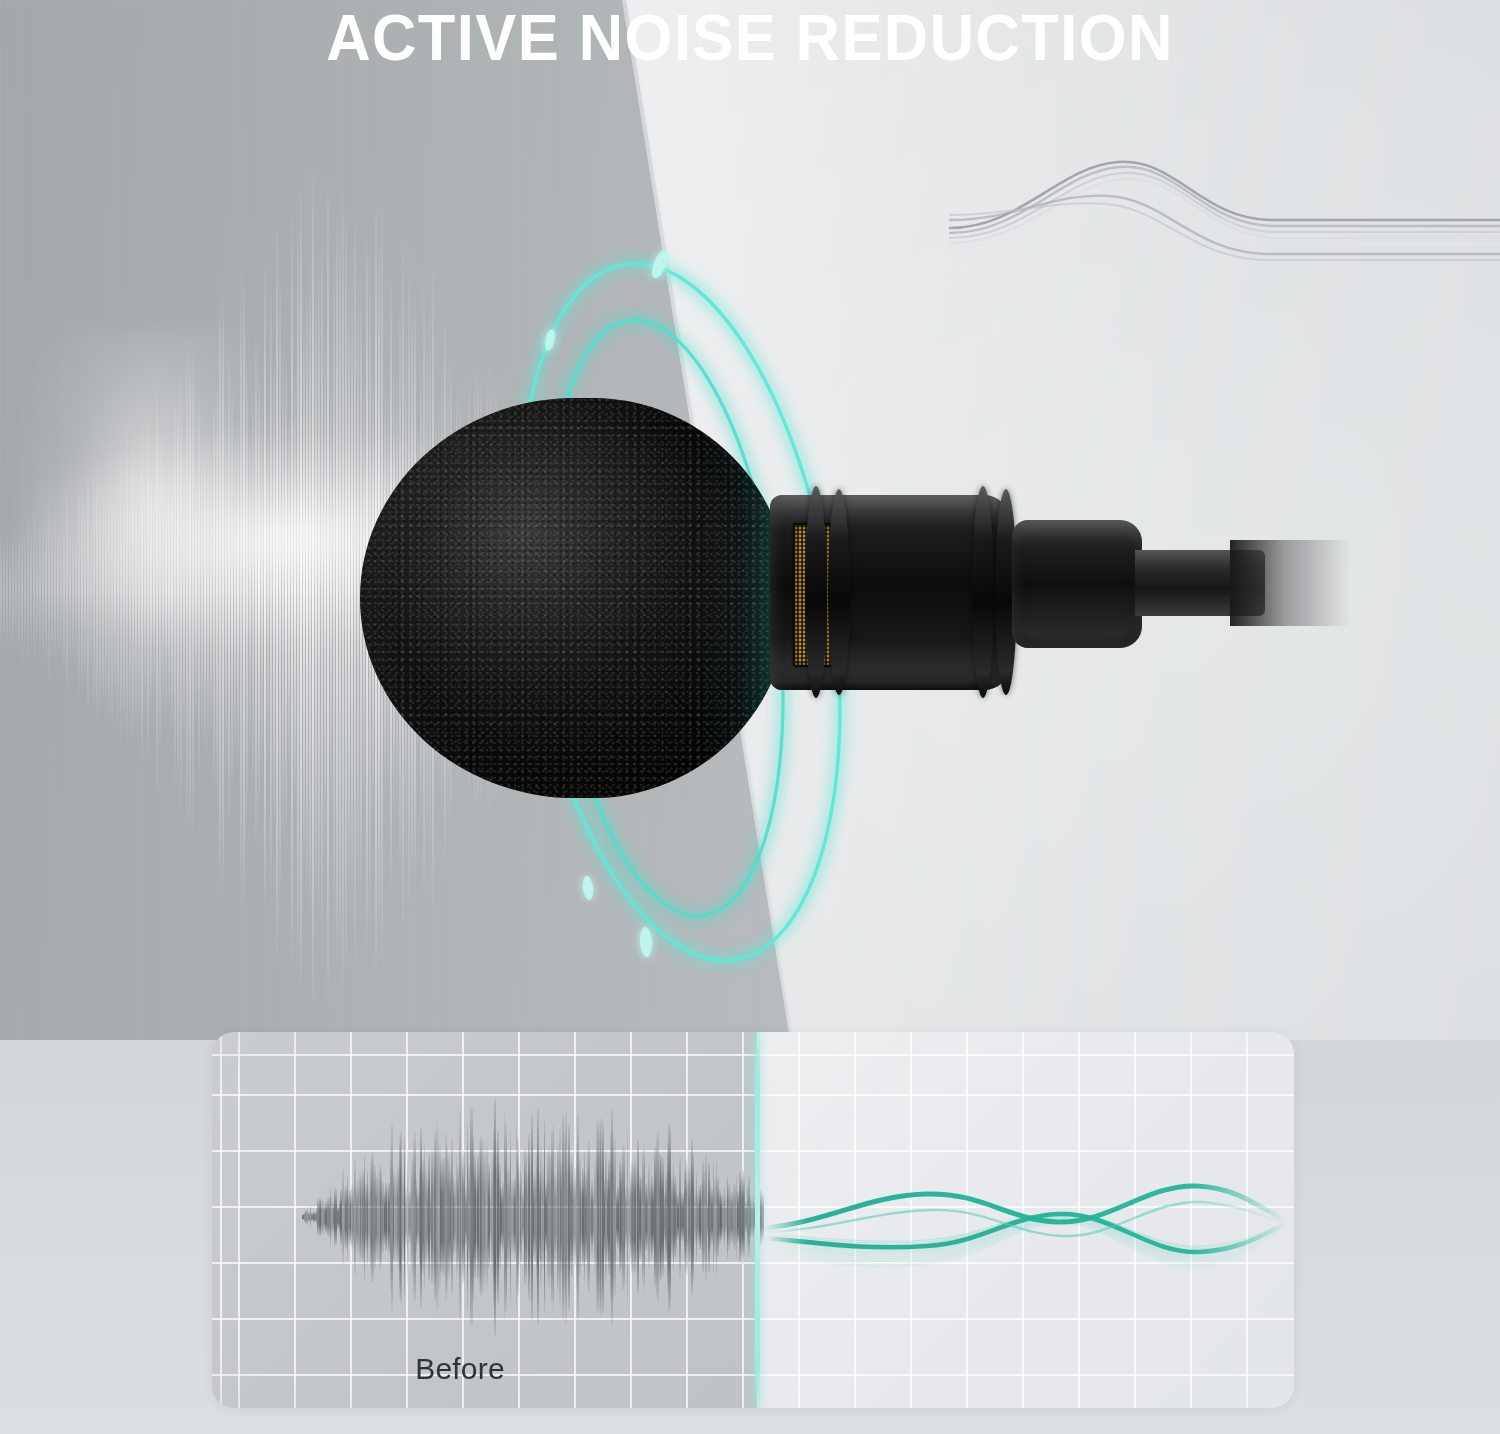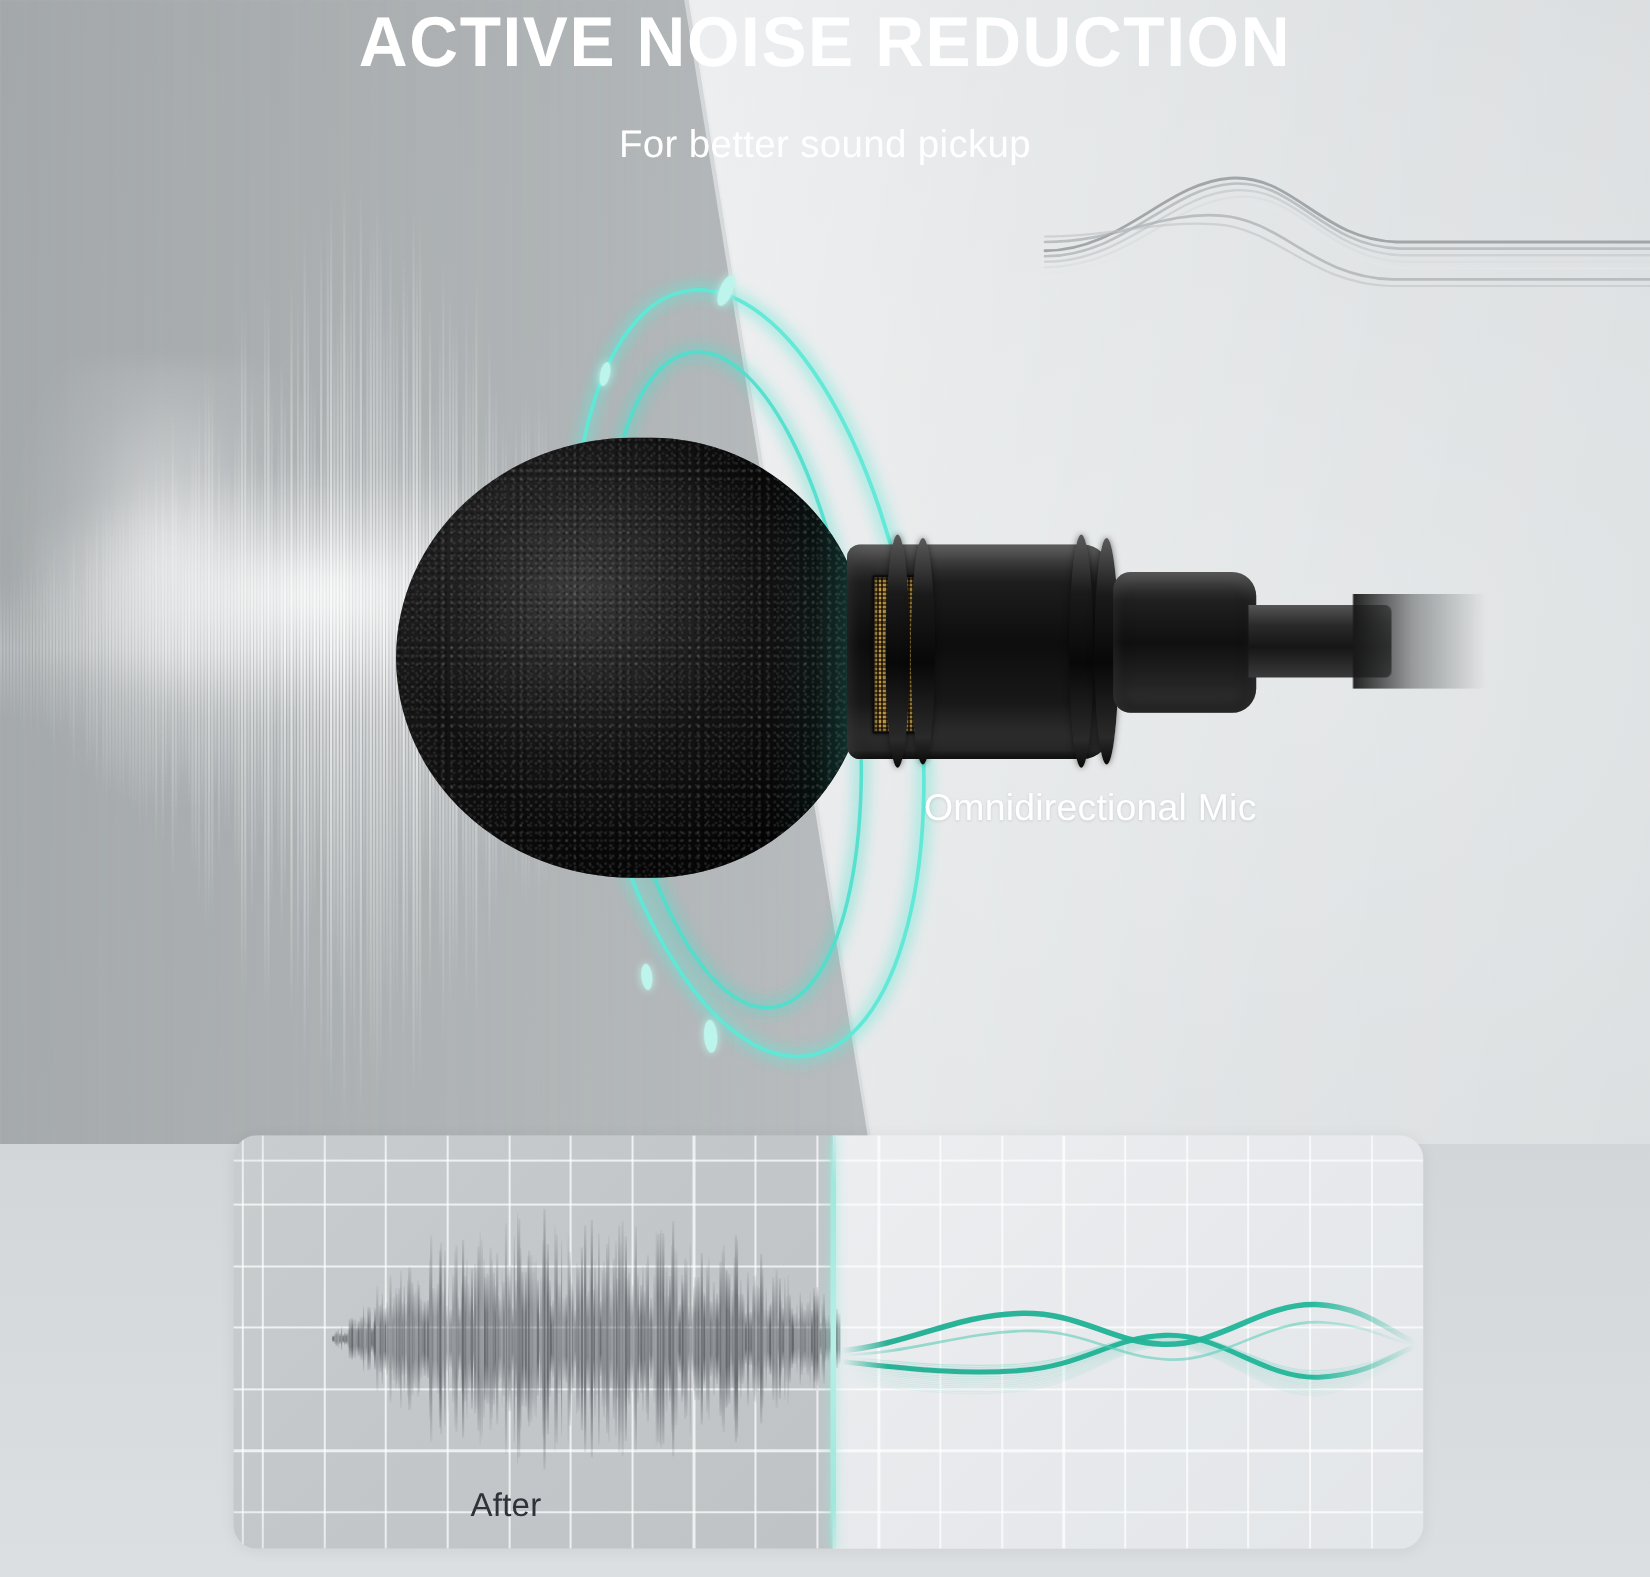--- a/index.html
+++ b/index.html
@@ -431,21 +431,20 @@
       <div class="bar" style="left: 609px; height: 155.518px; bottom: 362.241px; opacity: 0.35;"></div>
       <div class="bar" style="left: 612px; height: 211.55px; bottom: 334.225px; opacity: 0.335;"></div>
       <div class="bar" style="left: 615px; height: 194.426px; bottom: 342.787px; opacity: 0.344;"></div>
       <div class="bar" style="left: 618px; height: 159.471px; bottom: 360.265px; opacity: 0.3;"></div>
     </div>
   <div class="wave-glow"></div>
 
   <div class="bg-bottom"></div>
 
   <div class="title">ACTIVE NOISE REDUCTION</div>
-  <div class="subtitle">For better sound pickup</div>
 
   <svg class="orbits" viewBox="0 0 420 780">
     <defs>
       <filter id="ringGlow" x="-60%" y="-60%" width="220%" height="220%">
         <feGaussianBlur stdDeviation="7" result="b"></feGaussianBlur>
         <feMerge>
             <feMergeNode in="b"></feMergeNode>
             <feMergeNode in="b"></feMergeNode>
             <feMergeNode in="SourceGraphic"></feMergeNode>
           </feMerge>
@@ -491,21 +490,20 @@
       <path d="M0 128 C70 128, 110 66, 168 62 C226 58, 250 118, 320 120 L560 120" stroke="#9a9ea1" stroke-width="2.6" opacity=".9"></path>
       <path d="M0 133 C72 133, 112 71, 170 67 C228 63, 252 124, 322 126 L560 126" stroke="#b5b9bc" stroke-width="2.4" opacity=".85"></path>
       <path d="M0 138 C74 138, 114 77, 172 73 C230 69, 254 130, 324 132 L560 132" stroke="#c9cdd0" stroke-width="2.2" opacity=".8"></path>
       <path d="M0 143 C76 143, 116 83, 174 79 C232 75, 256 136, 326 138 L560 138" stroke="#dadddf" stroke-width="2" opacity=".75"></path>
       <path d="M0 148 C78 148, 118 89, 176 85 C234 81, 258 142, 328 144 L560 144" stroke="#e4e7e9" stroke-width="1.8" opacity=".7"></path>
       <path d="M0 120 C66 120, 104 92, 160 96 C216 100, 244 152, 316 154 L560 154" stroke="#a8acaf" stroke-width="2.4" opacity=".7"></path>
       <path d="M0 115 C64 115, 100 100, 156 104 C212 108, 242 158, 314 160 L560 160" stroke="#bfc3c6" stroke-width="2" opacity=".6"></path>
     </g>
   </svg>
 
-  <div class="mic-label">Omnidirectional Mic</div>
 
   <div class="panel">
     <div class="panel-half panel-before"></div>
     <div class="panel-half panel-after"></div>
     <div class="panel-grid"></div>
 
     <div class="noise-wave" id="noiseWave">
         <div class="spike" style="left: 0px; height: 6px; top: 122px; opacity: 0.93;"></div>
         <div class="spike" style="left: 1.54px; height: 9.7px; top: 120.2px; opacity: 0.674;"></div>
         <div class="spike" style="left: 3.08px; height: 13.3px; top: 118.3px; opacity: 0.647;"></div>
@@ -842,15 +840,15 @@
           <path d="M8 114.5 C70 120.75, 112 129, 170 122.75 C228 116.5, 252 85.5, 302 81.25 C354 81.5, 392 130.75, 442 126.5 C488 120, 512 95, 530 84.5" opacity="0.170"></path>
         </g>
       <path d="M8 86 C70 80, 110 54, 168 52 C226 50, 250 78, 300 80 C352 82, 390 42, 440 44 C486 46, 510 72, 530 78" fill="none" stroke="url(#tealFade)" stroke-width="5"></path>
       <path d="M8 96 C70 102, 112 108, 170 104 C228 100, 252 74, 302 72 C354 70, 392 112, 442 110 C488 108, 512 88, 530 82" fill="none" stroke="url(#tealFade)" stroke-width="4.6"></path>
       <path d="M8 90 C72 88, 114 70, 172 68 C230 66, 256 92, 306 94 C356 96, 394 58, 444 60 C488 62, 512 80, 530 80" fill="none" stroke="url(#tealFadeLight)" stroke-width="2.4"></path>
     </svg>
 
     <div class="panel-divider"></div>
   </div>
 
-  <div class="label-before">After</div>
+  <div class="label-before">Before</div>
 
 </div>
 
 </body></html>

